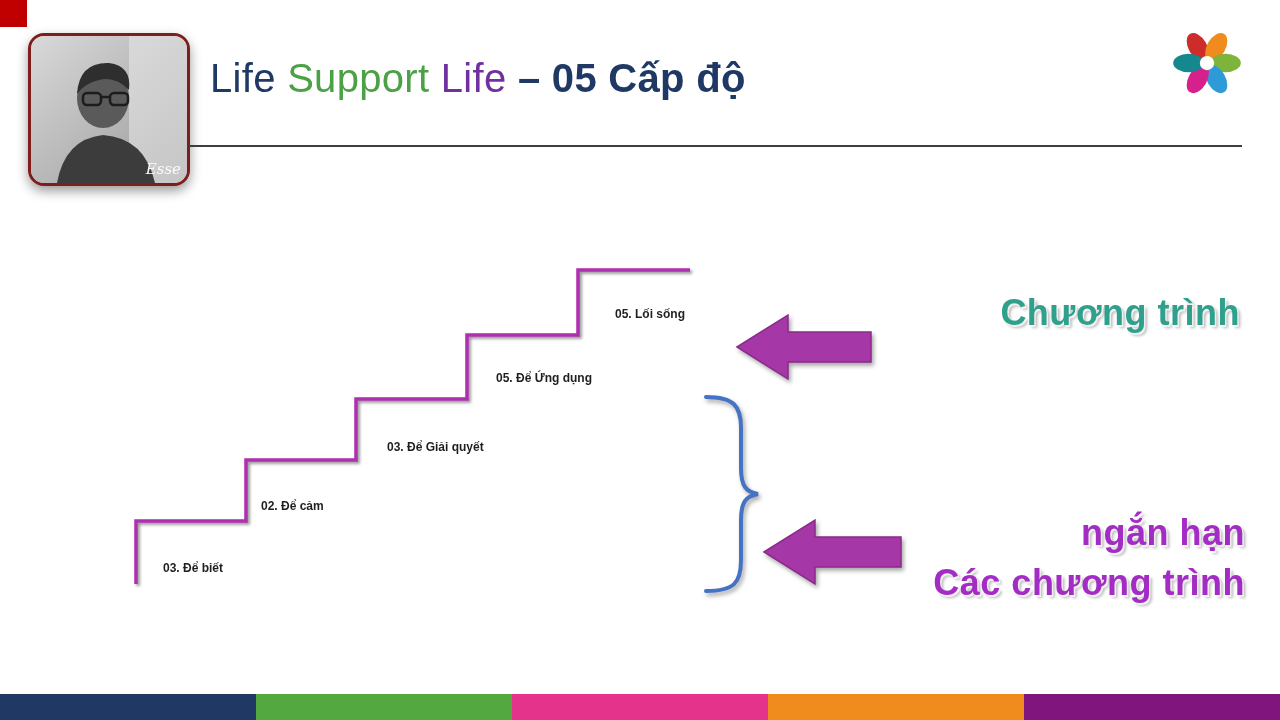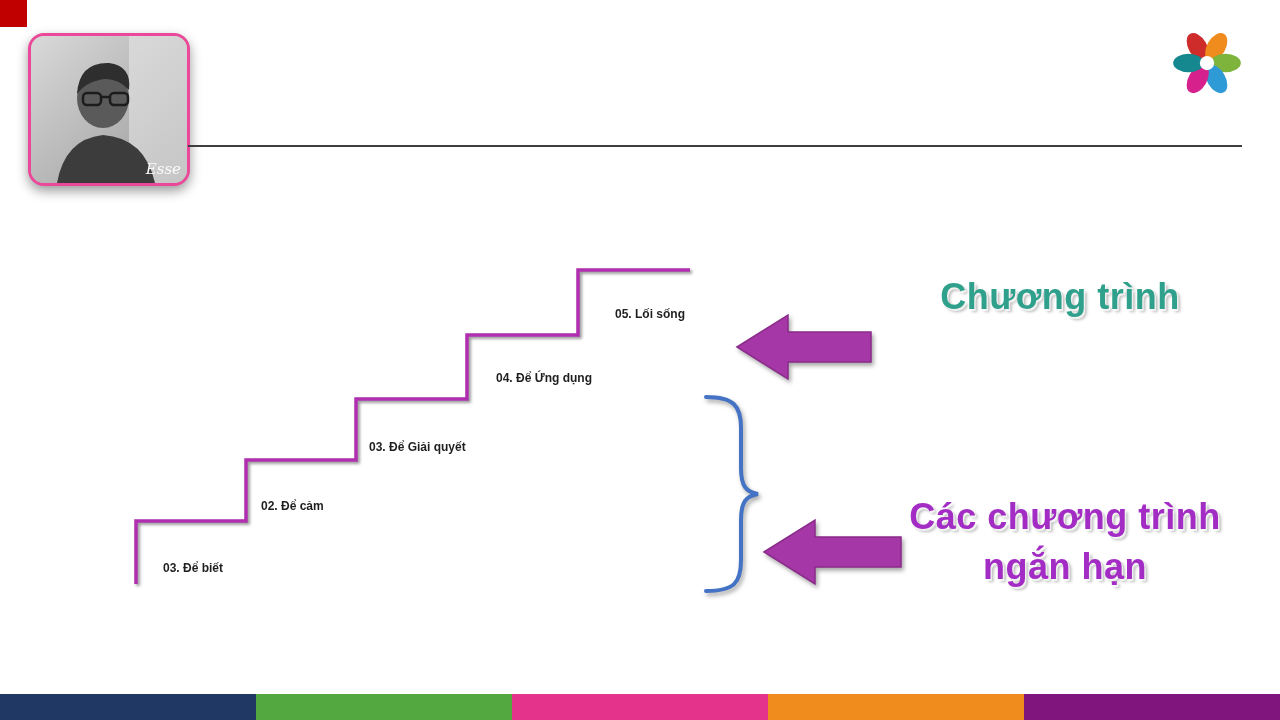--- a/index.html
+++ b/index.html
@@ -5,21 +5,21 @@
   html,body { margin:0; padding:0; background:#888; }
   .slide {
     position:relative; width:1280px; height:720px; background:#ffffff;
     overflow:hidden; font-family:"Liberation Sans", sans-serif;
   }
 
   .corner-accent { position:absolute; left:0; top:0; width:27px; height:27px; }
 
   .photo {
     position:absolute; left:28px; top:33px; width:156px; height:147px;
-    border-radius:16px; overflow:hidden; border:3px solid #ec4899;
+    border-radius:16px; overflow:hidden; border:3px solid #7f1d1d;
     box-shadow:0 5px 12px rgba(0,0,0,.4); background:#c4c4c4;
   }
   .photo svg { width:100%; height:100%; display:block; }
 
   .title {
     position:absolute; left:210px; top:56px; font-size:40px; font-weight:400;
     letter-spacing:.3px; white-space:nowrap;
   }
   .title .bold { font-weight:800; }
 
@@ -27,29 +27,30 @@
 
   .logo { position:absolute; left:1166px; top:20px; width:82px; height:82px; }
 
   .diagram { position:absolute; left:0; top:0; width:1280px; height:720px; }
   .stair { filter:drop-shadow(2px 2.5px 1.5px rgba(110,110,110,.75)); }
   .shape { filter:drop-shadow(2px 3px 2px rgba(80,80,80,.5)); }
 
   .step-label { position:absolute; font-size:12px; font-weight:700; color:#1f1f1f; white-space:nowrap; }
   .s1 { left:163px; top:561px; }
   .s2 { left:261px; top:499px; }
-  .s3 { left:369px; top:440px; }
+  .s3 { left:387px; top:440px; }
   .s4 { left:496px; top:371px; }
   .s5 { left:615px; top:307px; }
 
   .annotation {
-    position:absolute; text-align:center; font-weight:800; font-size:36px;
+    position:absolute; text-align:right; font-weight:800; font-size:36px;
     line-height:1.4; white-space:nowrap;
     text-shadow:1.5px 1.5px 0 rgba(255,255,255,.75), 3px 3px 3px rgba(0,0,0,.28);
     letter-spacing:.5px;
+    margin-top:16px;
   }
   .annotation.teal { left:880px; top:272px; width:360px; }
   .annotation.purple { left:885px; top:492px; width:360px; }
 
   .footer-bar { position:absolute; left:0; bottom:0; width:1280px; height:26px; display:flex; }
   .footer-block { flex:1 1 0; height:100%; }
 </style>
 </head>
 <body>
 
@@ -70,20 +71,27 @@
       <ellipse cx="72" cy="62" rx="26" ry="30" fill="#5a5a5a"></ellipse>
       <path d="M46 58 Q48 26 78 27 Q101 30 98 54 Q84 40 68 44 Q54 47 46 58 Z" fill="#2e2e2e"></path>
       <rect x="52" y="57" width="18" height="12" rx="4" fill="none" stroke="#1c1c1c" stroke-width="2.5"></rect>
       <rect x="79" y="57" width="18" height="12" rx="4" fill="none" stroke="#1c1c1c" stroke-width="2.5"></rect>
       <line x1="70" y1="61" x2="79" y2="61" stroke="#1c1c1c" stroke-width="2.5"></line>
       <path d="M26 147 Q34 103 72 99 Q114 102 124 147 Z" fill="#3c3c3c"></path>
       <text x="150" y="138" text-anchor="end" font-family="DejaVu Serif, serif" font-style="italic" font-size="15" fill="#fafafa">Esse</text>
     </svg>
   </div>
 
+  <div class="title">
+    <span style="color: rgb(31, 56, 100);">Life</span>
+    <span style="color: rgb(76, 160, 70);">Support</span>
+    <span style="color: rgb(112, 48, 160);">Life</span>
+    <span class="bold" style="color: rgb(31, 56, 100);">–</span>
+    <span class="bold" style="color: rgb(31, 56, 100);">05 Cấp độ</span>
+  </div>
 
   <div class="divider"></div>
 
   <svg class="logo" viewBox="0 0 80 80">
     <g>
       <ellipse cx="0" cy="-18" rx="9" ry="15" transform="translate(40,42) rotate(-30)" fill="#CE2B2B"></ellipse>
       <ellipse cx="0" cy="-18" rx="9" ry="15" transform="translate(40,42) rotate(30)" fill="#F08C1E"></ellipse>
       <ellipse cx="0" cy="-18" rx="9" ry="15" transform="translate(40,42) rotate(90)" fill="#7FB43C"></ellipse>
       <ellipse cx="0" cy="-18" rx="9" ry="15" transform="translate(40,42) rotate(150)" fill="#2E9BD6"></ellipse>
       <ellipse cx="0" cy="-18" rx="9" ry="15" transform="translate(40,42) rotate(210)" fill="#D6218C"></ellipse>
@@ -98,30 +106,30 @@
     <path class="shape" d="M706 397 C734 397 741 406 741 428 L741 468 C741 486 746 492 758 494 C746 496 741 502 741 520 L741 560 C741 583 734 591 706 591" fill="none" stroke-width="4" stroke-linecap="round" stroke="#4472C4"></path>
 
     <polygon class="shape" points="737,347 788,315 788,332 871,332 871,362 788,362 788,379" stroke-width="1.5" fill="#A637A6" stroke="#8A2B8A"></polygon>
 
     <polygon class="shape" points="764,552 815,520 815,537 901,537 901,567 815,567 815,584" stroke-width="1.5" fill="#A637A6" stroke="#8A2B8A"></polygon>
   </svg>
 
   <div class="step-label s1">03. Để biết</div>
   <div class="step-label s2">02. Để cảm</div>
   <div class="step-label s3">03. Để Giải quyết</div>
-  <div class="step-label s4">04. Để Ứng dụng</div>
+  <div class="step-label s4">05. Để Ứng dụng</div>
   <div class="step-label s5">05. Lối sống</div>
 
   <div class="annotation teal">
     <div style="color: rgb(47, 160, 140);">Chương trình</div>
   </div>
 
   <div class="annotation purple">
+    <div style="color: rgb(163, 44, 196);">ngắn hạn</div>
     <div style="color: rgb(163, 44, 196);">Các chương trình</div>
-    <div style="color: rgb(163, 44, 196);">ngắn hạn</div>
   </div>
 
   <div class="footer-bar">
     <div class="footer-block" style="background: rgb(32, 56, 100);"></div>
     <div class="footer-block" style="background: rgb(83, 168, 63);"></div>
     <div class="footer-block" style="background: rgb(227, 51, 139);"></div>
     <div class="footer-block" style="background: rgb(240, 140, 30);"></div>
     <div class="footer-block" style="background: rgb(128, 21, 126);"></div>
   </div>
 

